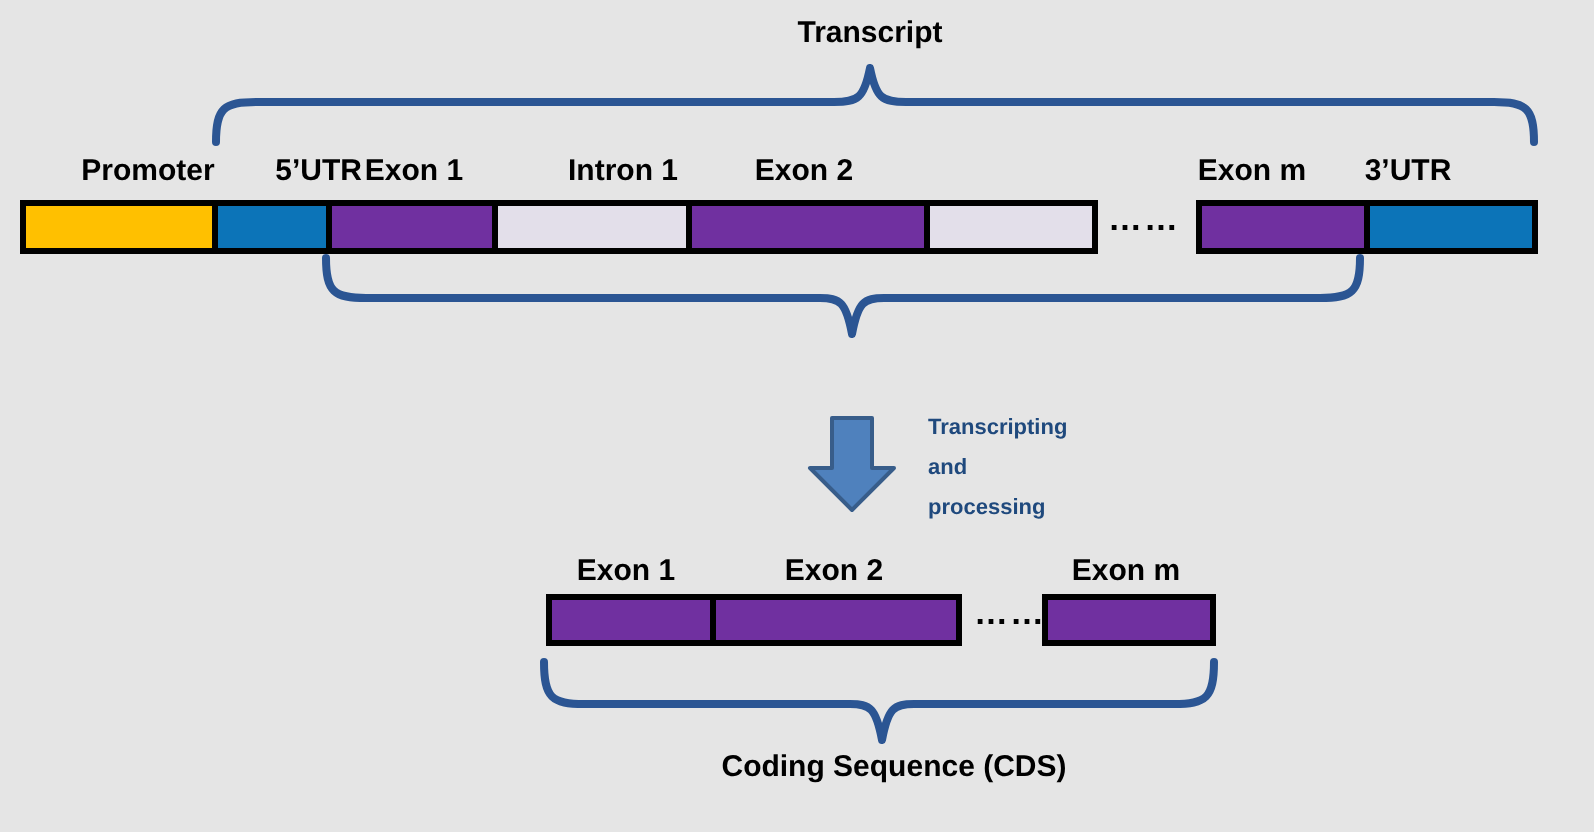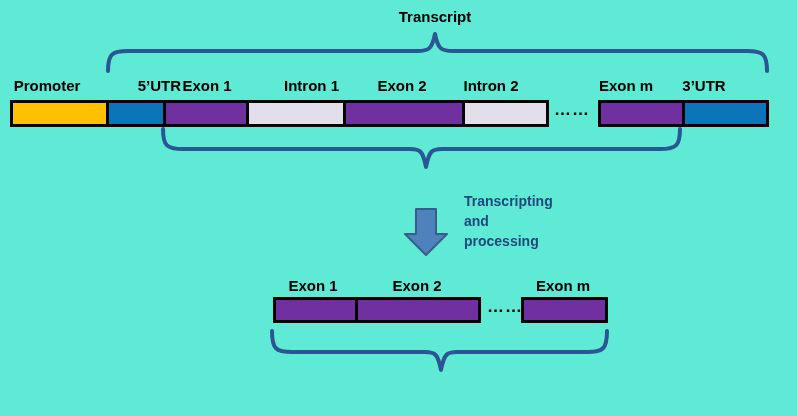--- a/index.html
+++ b/index.html
@@ -1,46 +1,45 @@
 <!DOCTYPE html>
 <html><head>
 <meta charset="utf-8">
 <style>
   html,body{margin:0;padding:0;background:#ffffff;}
   #canvas{
-    position:relative;width:797px;height:416px;background:#5eead4;
+    position:relative;width:797px;height:416px;background:#e5e5e5;
     font-family:"Liberation Sans",sans-serif;overflow:hidden;
   }
   .lbl{position:absolute;font-weight:bold;font-size:15px;color:#000;text-align:center;white-space:nowrap;}
   .seg{position:absolute;top:100px;height:27px;border:3px solid #000;box-sizing:border-box;}
   .cseg{position:absolute;top:297px;height:26px;border:3px solid #000;box-sizing:border-box;}
   .dots{position:absolute;font-weight:bold;font-size:17px;color:#000;text-align:center;letter-spacing:1px;}
-  .proc{position:absolute;left:464px;top:191px;font-weight:bold;font-size:14px;line-height:20px;white-space:pre-line;}
+  .proc{position:absolute;left:464px;top:204px;font-weight:bold;font-size:11px;line-height:20px;white-space:pre-line;}
   svg.overlay{position:absolute;left:0;top:0;}
 </style>
 </head>
 <body>
 
 <div id="canvas">
 
   <svg class="overlay" width="797" height="416" viewBox="0 0 797 416">
     <path d="M 108 71 C 108 54 112 51 128 51 L 417 51 C 429 51 432 49 435 34 C 438 49 441 51 453 51 L 747 51 C 763 51 767 54 767 71" fill="none" stroke-width="4" stroke-linecap="round" stroke-linejoin="round" style="stroke: rgb(43, 85, 147);"></path>
     <path d="M 163 129 C 163 146 167 149 183 149 L 410 149 C 420 149 423 151 426 167 C 429 151 432 149 442 149 L 660 149 C 676 149 680 146 680 129" fill="none" stroke-width="4" stroke-linecap="round" stroke-linejoin="round" style="stroke: rgb(43, 85, 147);"></path>
     <path d="M 272 331 C 272 349 276 352 292 352 L 425 352 C 435 352 438 354 441 370 C 444 354 447 352 457 352 L 587 352 C 603 352 607 349 607 331" fill="none" stroke-width="4" stroke-linecap="round" stroke-linejoin="round" style="stroke: rgb(43, 85, 147);"></path>
     <polygon points="416,209 436,209 436,234 447,234 426,255 405,234 416,234" stroke-width="2" stroke-linejoin="round" style="fill: rgb(79, 129, 189); stroke: rgb(56, 93, 138);"></polygon>
   </svg>
 
   <div class="lbl" style="left:385px;top:8px;width:100px;">Transcript</div>
 
-  <div class="lbl" style="left:2px;top:77px;width:90px;">Promoter</div>
+  <div class="lbl" style="left:29px;top:77px;width:90px;">Promoter</div>
   <div class="lbl" style="left:91px;top:77px;width:90px;text-align:right;">5’UTR</div>
   <div class="lbl" style="left:162px;top:77px;width:90px;">Exon 1</div>
   <div class="lbl" style="left:249px;top:77px;width:90px;text-align:right;">Intron 1</div>
   <div class="lbl" style="left:357px;top:77px;width:90px;">Exon 2</div>
-  <div class="lbl" style="left:446px;top:77px;width:90px;">Intron 2</div>
   <div class="lbl" style="left:581px;top:77px;width:90px;">Exon m</div>
   <div class="lbl" style="left:659px;top:77px;width:90px;text-align:center;">3’UTR</div>
 
   <div class="seg" style="left: 10px; width: 99px; background-color: rgb(255, 192, 0);"></div>
   <div class="seg" style="left: 106px; width: 60px; background-color: rgb(12, 116, 184);"></div>
   <div class="seg" style="left: 163px; width: 86px; background-color: rgb(112, 48, 160);"></div>
   <div class="seg" style="left: 246px; width: 100px; background-color: rgb(227, 223, 234);"></div>
   <div class="seg" style="left: 343px; width: 122px; background-color: rgb(112, 48, 160);"></div>
   <div class="seg" style="left: 462px; width: 87px; background-color: rgb(227, 223, 234);"></div>
   <div class="dots" style="left:546px;top:96px;width:52px;line-height:27px;">……</div>
@@ -54,14 +53,15 @@
 
   <div class="lbl" style="left:268px;top:277px;width:90px;">Exon 1</div>
   <div class="lbl" style="left:372px;top:277px;width:90px;">Exon 2</div>
   <div class="lbl" style="left:518px;top:277px;width:90px;">Exon m</div>
 
   <div class="cseg" style="left: 273px; width: 85px; background-color: rgb(112, 48, 160);"></div>
   <div class="cseg" style="left: 355px; width: 126px; background-color: rgb(112, 48, 160);"></div>
   <div class="dots" style="left:479px;top:294px;width:52px;line-height:26px;">……</div>
   <div class="cseg" style="left: 521px; width: 87px; background-color: rgb(112, 48, 160);"></div>
 
+  <div class="lbl" style="left:347px;top:375px;width:200px;">Coding Sequence (CDS)</div>
 
 </div>
 
 </body></html>

